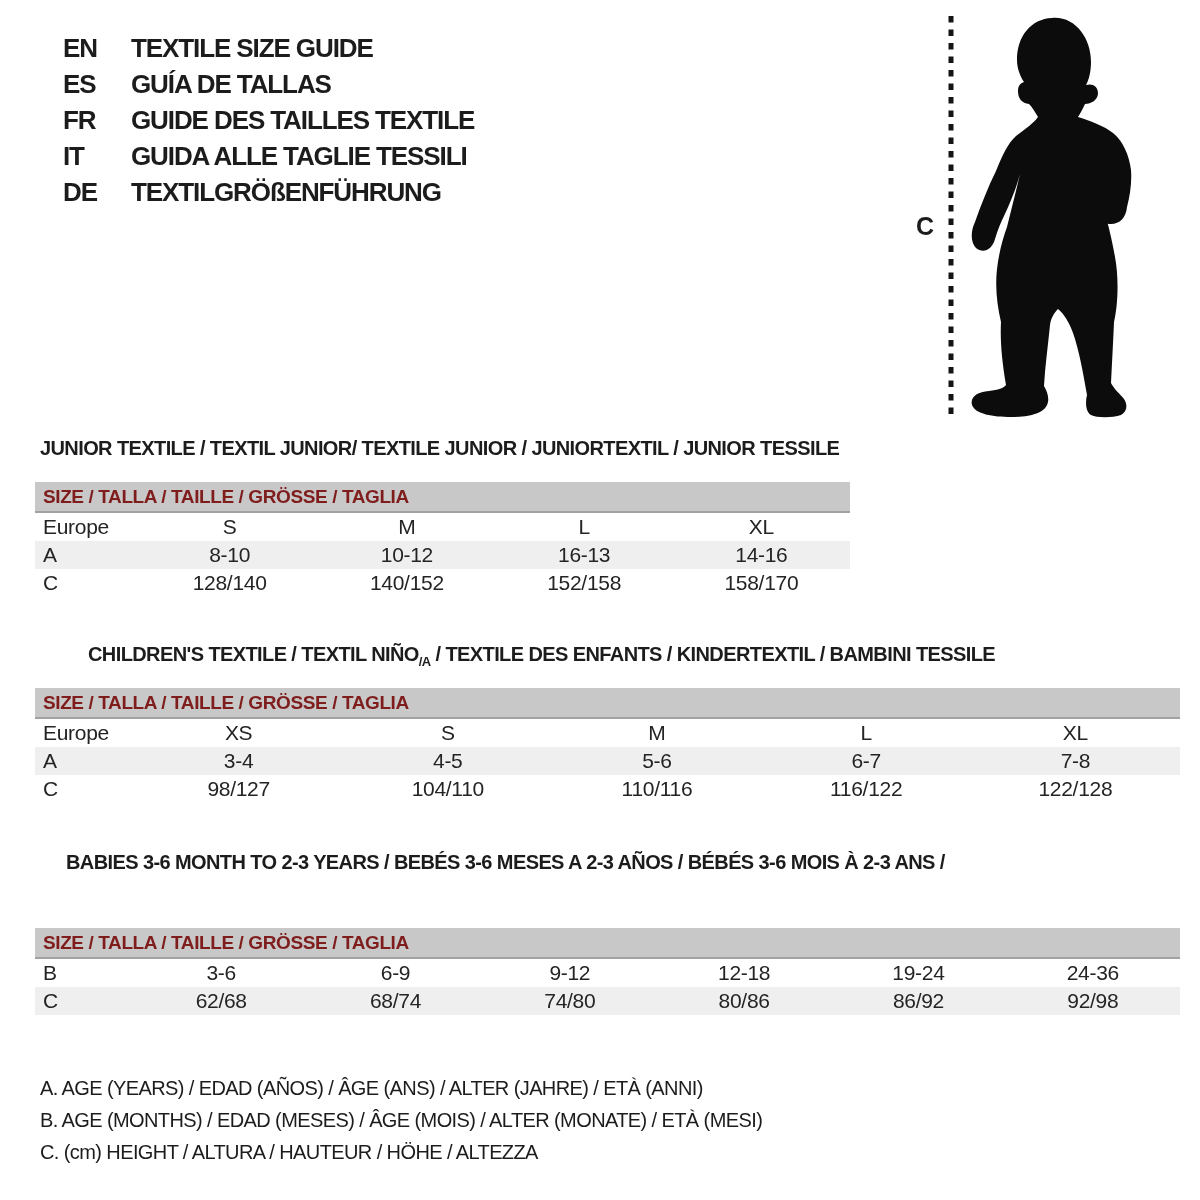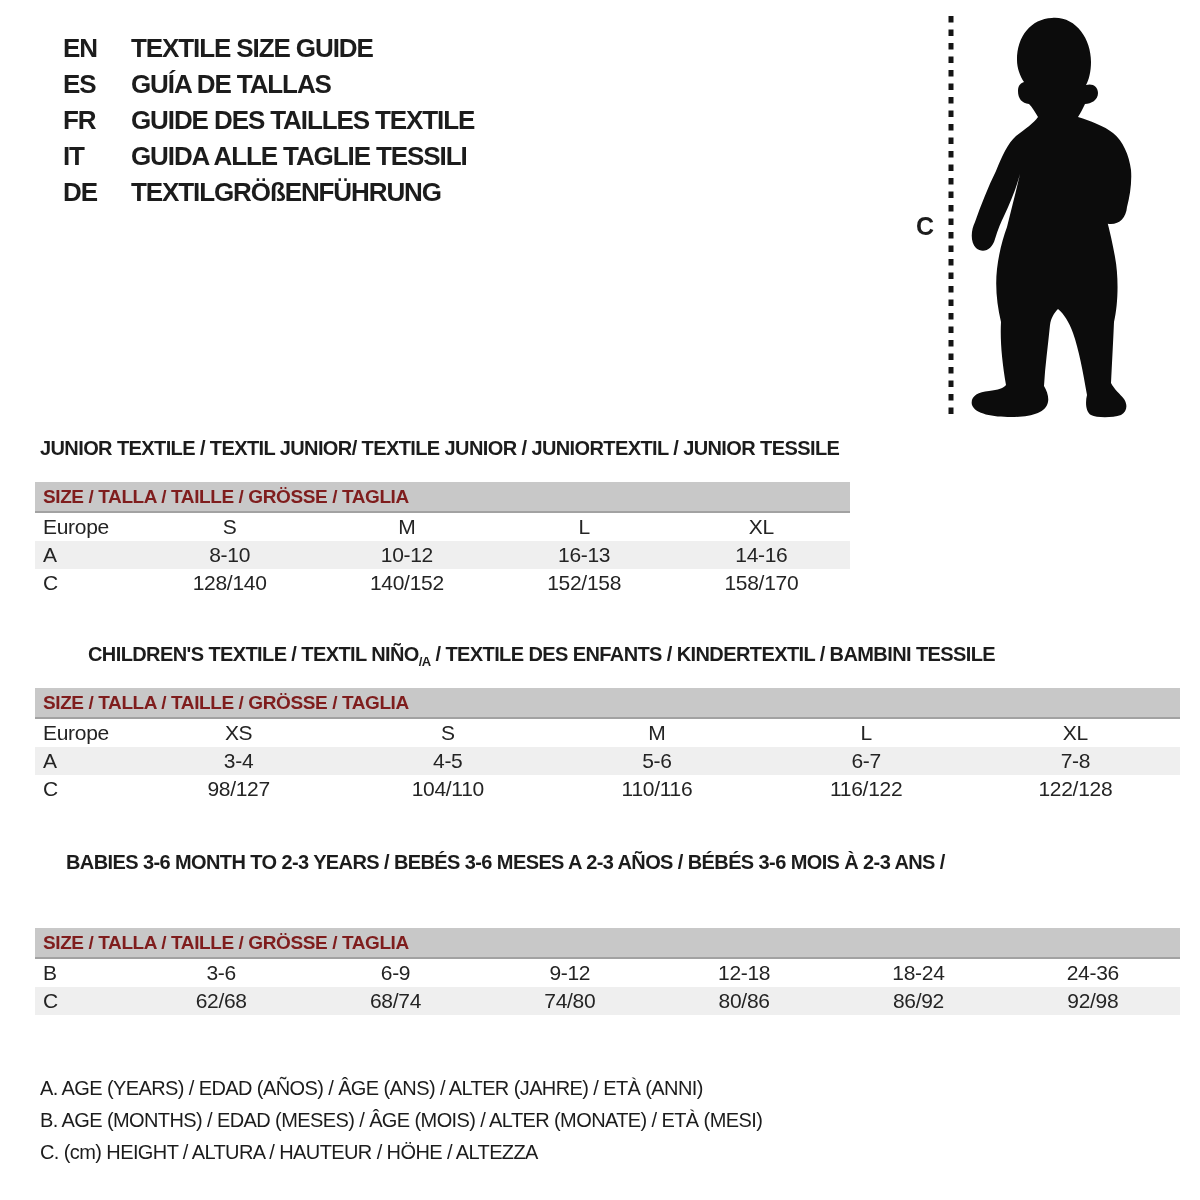--- a/index.html
+++ b/index.html
@@ -210,21 +210,21 @@
         <col>
         <col>
       </colgroup>
     <tbody>
       <tr>
         <td class="rowlab">B</td>
         <td>3-6</td>
         <td>6-9</td>
         <td>9-12</td>
         <td>12-18</td>
-        <td>18-24</td>
+        <td>19-24</td>
         <td>24-36</td>
       </tr>
       <tr>
         <td class="rowlab">C</td>
         <td>62/68</td>
         <td>68/74</td>
         <td>74/80</td>
         <td>80/86</td>
         <td>86/92</td>
         <td>92/98</td>

